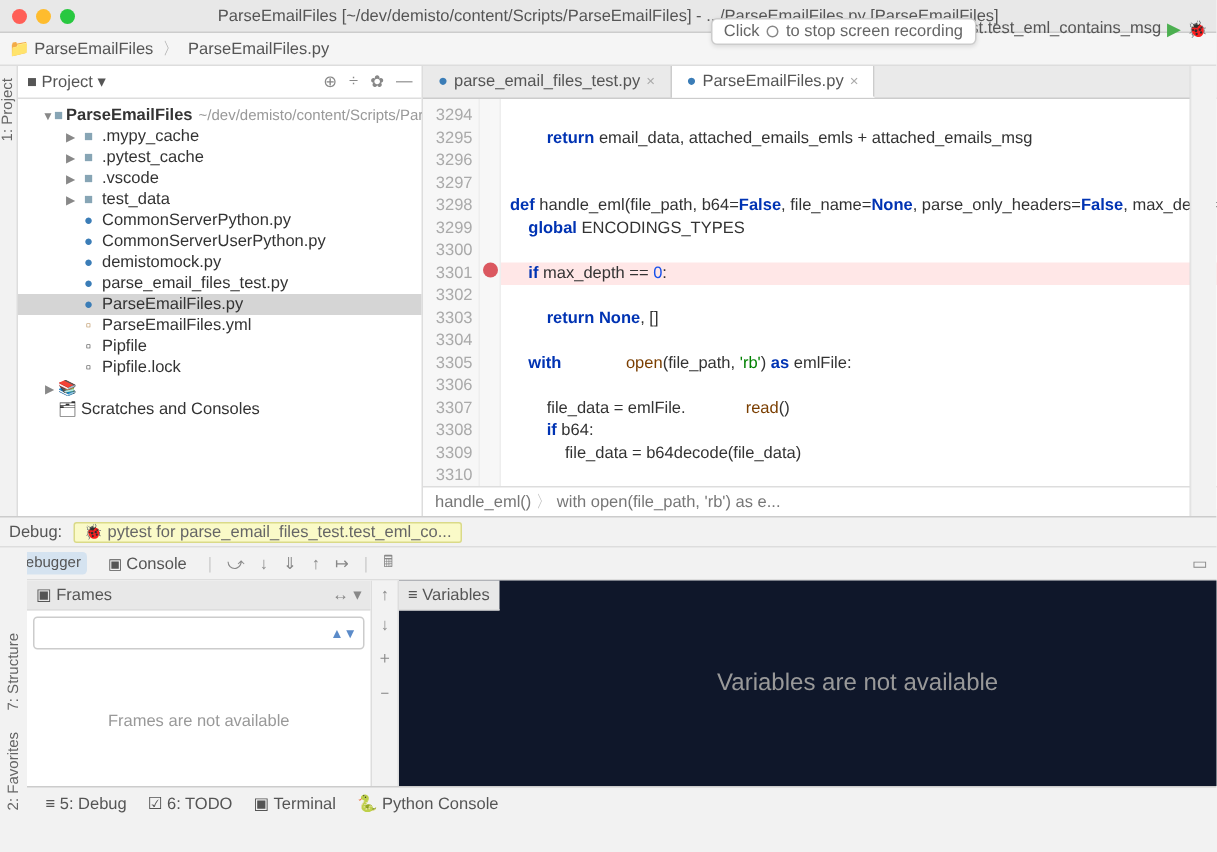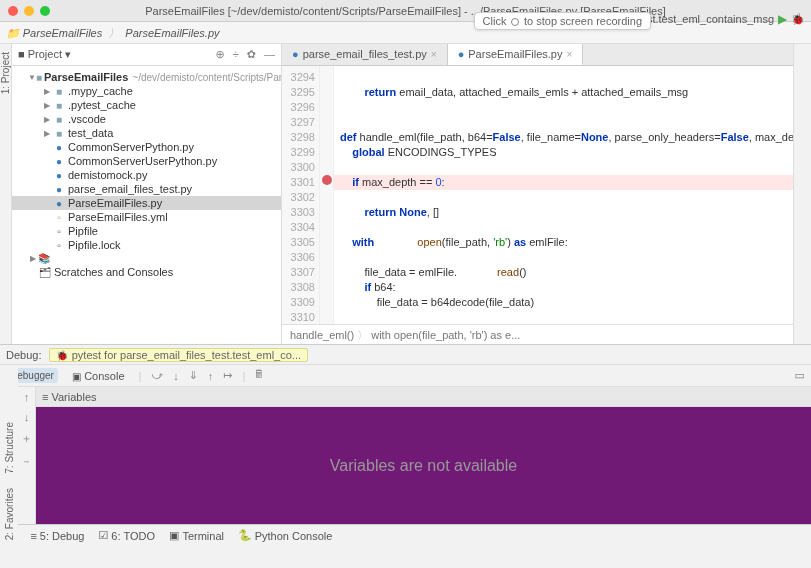--- a/index.html
+++ b/index.html
@@ -6,21 +6,21 @@
 body { background: #f2f2f2; width: 811px; height: 568px; overflow: hidden; position: relative; }
 .traffic { position: absolute; top: 6px; left: 8px; display: flex; gap: 6px; }
 .traffic span { width: 10px; height: 10px; border-radius: 50%; display: block; }
 .tr-r { background: #ff5f57; } .tr-y { background: #febc2e; } .tr-g { background: #28c840; }
 .title-bar { height: 22px; background: #e8e8e8; text-align: center; line-height: 22px; font-size: 11px; color: #555; border-bottom: 1px solid #ccc; }
 .overlay-tip { position: absolute; top: 12px; right: 160px; background: #fff; border: 1px solid #ccc; border-radius: 4px; padding: 2px 8px; font-size: 10px; color: #666; z-index: 10; box-shadow: 0 1px 3px rgba(0,0,0,0.1); }
 .overlay-tip .stop { display: inline-block; width: 8px; height: 8px; border: 1px solid #888; border-radius: 50%; vertical-align: middle; margin: 0 2px; }
 .run-bar { position: absolute; top: 12px; right: 6px; font-size: 10px; color: #555; z-index: 9; display: flex; align-items: center; gap: 4px; }
 .run-bar .play { color: #4caf50; font-size: 12px; }
 .run-bar .bug { color: #4caf50; font-size: 11px; }
-.breadcrumb { height: 22px; background: #f5f5f5; border-bottom: 1px solid #ddd; padding: 0 6px; line-height: 22px; font-size: 11px; color: #555; font-style: italic; }
+.breadcrumb { height: 22px; background: #f5f5f5; border-bottom: 1px solid #ddd; padding: 0 6px; line-height: 22px; font-size: 11px; color: #555; }
 .breadcrumb .sep { color: #aaa; margin: 0 3px; }
 .main { display: flex; height: 300px; }
 .gutter-left { width: 18px; background: #f2f2f2; border-right: 1px solid #ddd; display: flex; flex-direction: column; align-items: center; padding-top: 8px; gap: 20px; }
 .gutter-left span { writing-mode: vertical-rl; transform: rotate(180deg); font-size: 10px; color: #666; cursor: pointer; }
 .project-panel { width: 270px; background: #fff; border-right: 1px solid #ddd; display: flex; flex-direction: column; }
 .project-header { height: 22px; border-bottom: 1px solid #ddd; display: flex; align-items: center; padding: 0 6px; justify-content: space-between; }
 .project-header .title { font-weight: 500; color: #555; }
 .project-header .tools { display: flex; gap: 8px; color: #888; font-size: 11px; }
 .tree { flex: 1; padding: 4px 0; overflow: auto; font-size: 11px; }
 .tree-row { padding: 1px 4px; display: flex; align-items: center; white-space: nowrap; cursor: pointer; color: #333; }
@@ -62,21 +62,21 @@
 .debug-gutter { width: 18px; background: #f2f2f2; border-right: 1px solid #ddd; display: flex; flex-direction: column; align-items: center; gap: 10px; padding-top: 6px; }
 .debug-gutter span { font-size: 11px; cursor: pointer; }
 .dg-play { color: #4caf50; } .dg-stop { color: #db5860; } .dg-bp { color: #db5860; }
 .frames { width: 230px; border-right: 1px solid #ddd; background: #fff; display: flex; flex-direction: column; }
 .panel-title { height: 20px; background: #e8e8e8; border-bottom: 1px solid #ddd; padding: 0 6px; line-height: 20px; font-size: 10px; color: #555; display: flex; justify-content: space-between; align-items: center; }
 .frames-body { flex: 1; display: flex; flex-direction: column; }
 .frame-select { height: 22px; border: 1px solid #ccc; margin: 4px; border-radius: 3px; background: #fff; display: flex; justify-content: flex-end; align-items: center; padding: 0 4px; }
 .frame-select .arrows { color: #5b8bc9; font-size: 9px; }
 .frames-empty { flex: 1; display: flex; align-items: center; justify-content: center; color: #999; font-size: 11px; }
 .vars-col { width: 18px; background: #f2f2f2; border-right: 1px solid #ddd; display: flex; flex-direction: column; align-items: center; padding-top: 4px; gap: 8px; color: #888; font-size: 12px; }
-.variables { flex: 1; background: #701a75; display: flex; flex-direction: column; }
+.variables { flex: 1; background: #0f172a; display: flex; flex-direction: row; }
 .vars-empty { flex: 1; display: flex; align-items: center; justify-content: center; color: #999; font-size: 16px; }
 .status-bar { height: 22px; border-top: 1px solid #ccc; background: #f2f2f2; display: flex; align-items: center; padding: 0 6px; gap: 14px; font-size: 10px; color: #555; }
 .status-bar .item { cursor: pointer; display: flex; align-items: center; gap: 3px; }
 .gutter-right { position: absolute; right: 0; top: 44px; width: 18px; height: 300px; background: #f2f2f2; border-left: 1px solid #ddd; display: flex; flex-direction: column; align-items: center; }
 .left-tabs-bottom { position: absolute; left: 0; bottom: 22px; width: 18px; height: 180px; background: #f2f2f2; display: flex; flex-direction: column; justify-content: flex-end; align-items: center; gap: 14px; padding-bottom: 6px; }
 .left-tabs-bottom span { writing-mode: vertical-rl; transform: rotate(180deg); font-size: 10px; color: #666; cursor: pointer; }
 </style>
 </head>
 <body>
 
@@ -312,20 +312,32 @@
     <span class="icon-btn">▭</span>
   </div>
   <div class="debug-body">
     <div class="debug-gutter">
       <span class="dg-play">▶</span>
       <span style="color:#888">⏸</span>
       <span class="dg-stop">■</span>
       <span class="dg-bp">●</span>
       <span style="color:#888">⊘</span>
     </div>
+    <div class="frames">
+      <div class="panel-title">
+        <span>▣ <span>Frames</span></span>
+        <span style="color:#888">↔ ▾</span>
+      </div>
+      <div class="frames-body">
+        <div class="frame-select">
+            <span class="arrows">▲▼</span>
+          </div>
+        <div class="frames-empty">Frames are not available</div>
+      </div>
+    </div>
     <div class="vars-col">
       <span>↑</span>
       <span>↓</span>
       <span>＋</span>
       <span>－</span>
     </div>
     <div class="variables">
       <div class="panel-title">
           <span>≡ <span>Variables</span></span>
         </div>

